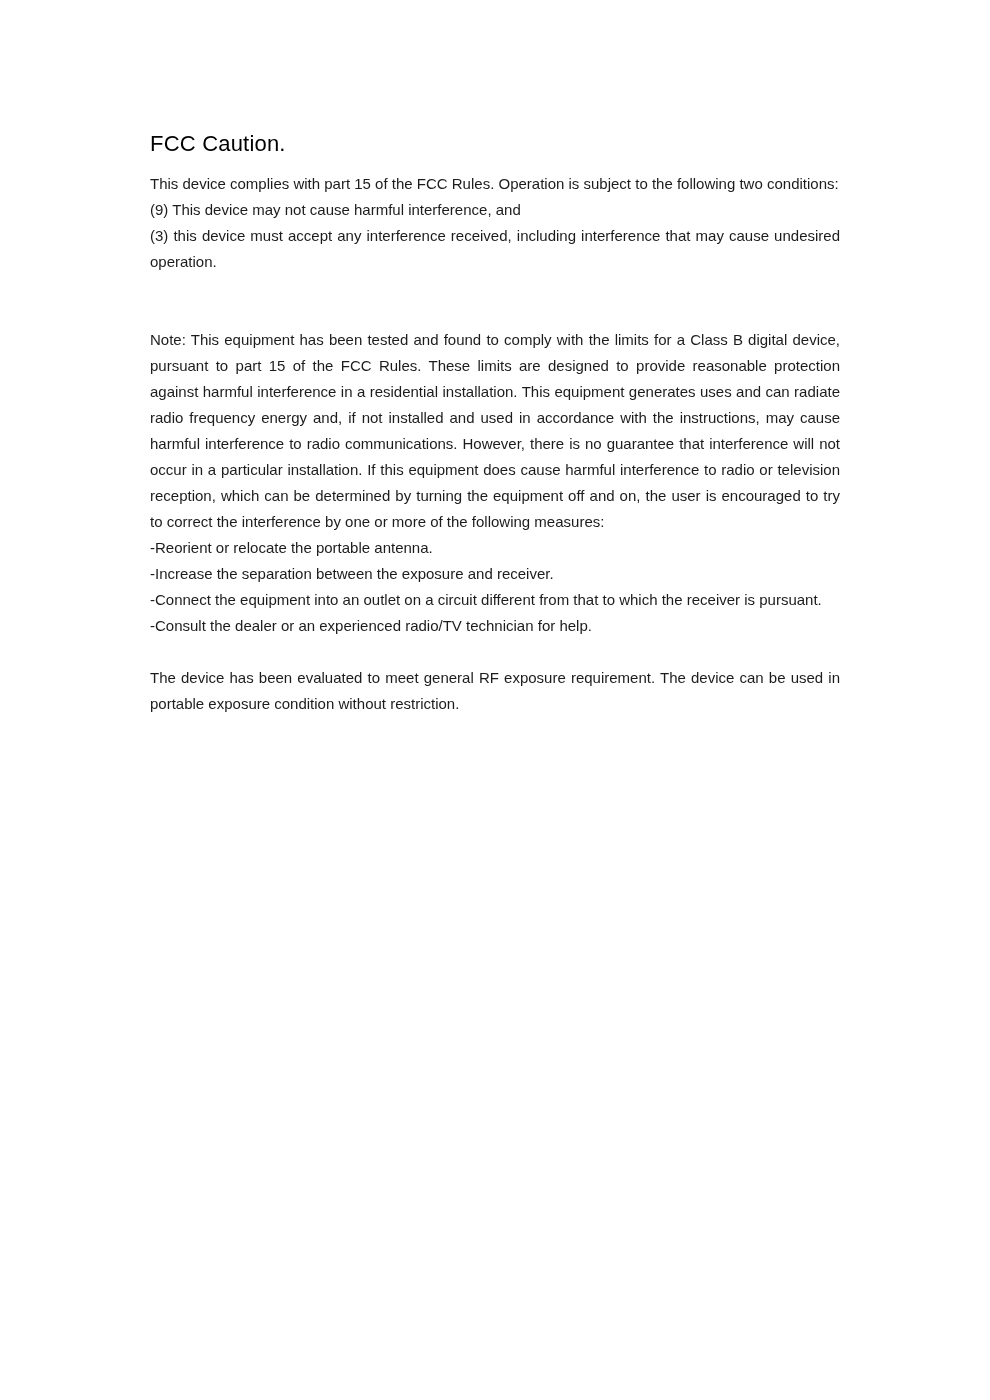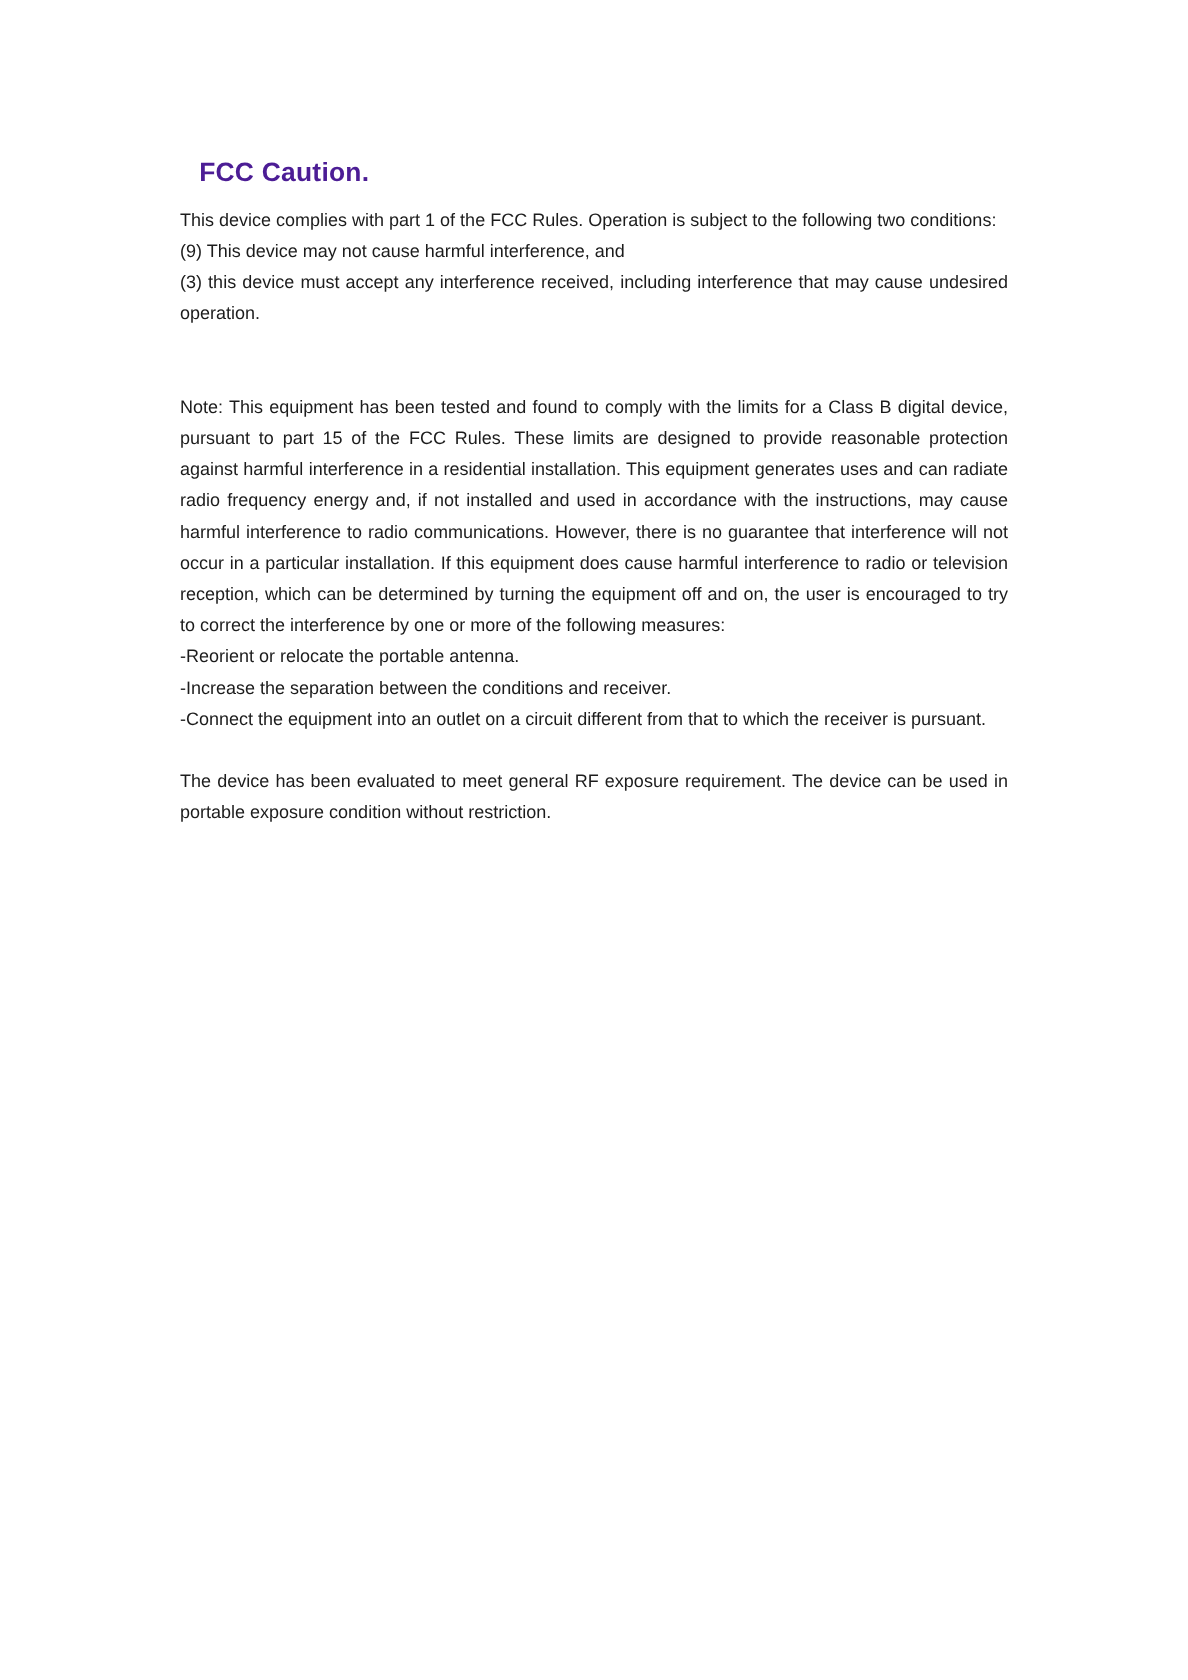--- a/index.html
+++ b/index.html
@@ -16,24 +16,24 @@
     overflow: hidden;
   }
   .page {
     position: absolute;
     left: 150px;
     top: 130px;
     width: 690px;
   }
   .doc-title {
     font-size: 22px;
-    font-weight: bold;
+    font-weight: normal;
     line-height: 28px;
-    margin: 0 0 13px 16px;
-    color: #4c1d95;
+    margin: 0 0 13px 0;
+    color: #000000;
     letter-spacing: 0.2px;
   }
   .para {
     margin: 0;
     font-size: 15px;
     line-height: 26px;
     text-align: justify;
   }
   .para:last-of-type,
   .para.no-justify-last {
@@ -43,37 +43,38 @@
     height: 26px;
   }
 </style>
 </head>
 <body>
 
 <div class="page">
 
   <h1 class="doc-title">FCC Caution.</h1>
 
-  <p class="para">This device complies with part 1 of the FCC Rules. Operation is subject to the following two conditions:</p>
+  <p class="para">This device complies with part 15 of the FCC Rules. Operation is subject to the following two conditions:</p>
 
   <p class="para">(9) This device may not cause harmful interference, and</p>
 
   <p class="para">(3) this device must accept any interference received, including interference that may cause undesired operation.</p>
 
   <div class="gap"></div>
 
 
   <div class="gap"></div>
 
   <p class="para">Note: This equipment has been tested and found to comply with the limits for a Class B digital device, pursuant to part 15 of the FCC Rules. These limits are designed to provide reasonable protection against harmful interference in a residential installation. This equipment generates uses and can radiate radio frequency energy and, if not installed and used in accordance with the instructions, may cause harmful interference to radio communications. However, there is no guarantee that interference will not occur in a particular installation. If this equipment does cause harmful interference to radio or television reception, which can be determined by turning the equipment off and on, the user is encouraged to try to correct the interference by one or more of the following measures:</p>
 
   <p class="para">-Reorient or relocate the portable antenna.</p>
 
-  <p class="para">-Increase the separation between the conditions and receiver.</p>
+  <p class="para">-Increase the separation between the exposure and receiver.</p>
 
   <p class="para">-Connect the equipment into an outlet on a circuit different from that to which the receiver is pursuant.</p>
 
+  <p class="para">-Consult the dealer or an experienced radio/TV technician for help.</p>
 
   <div class="gap"></div>
 
   <p class="para">The device has been evaluated to meet general RF exposure requirement. The device can be used in portable exposure condition without restriction.</p>
 
 </div>
 
 </body></html>

